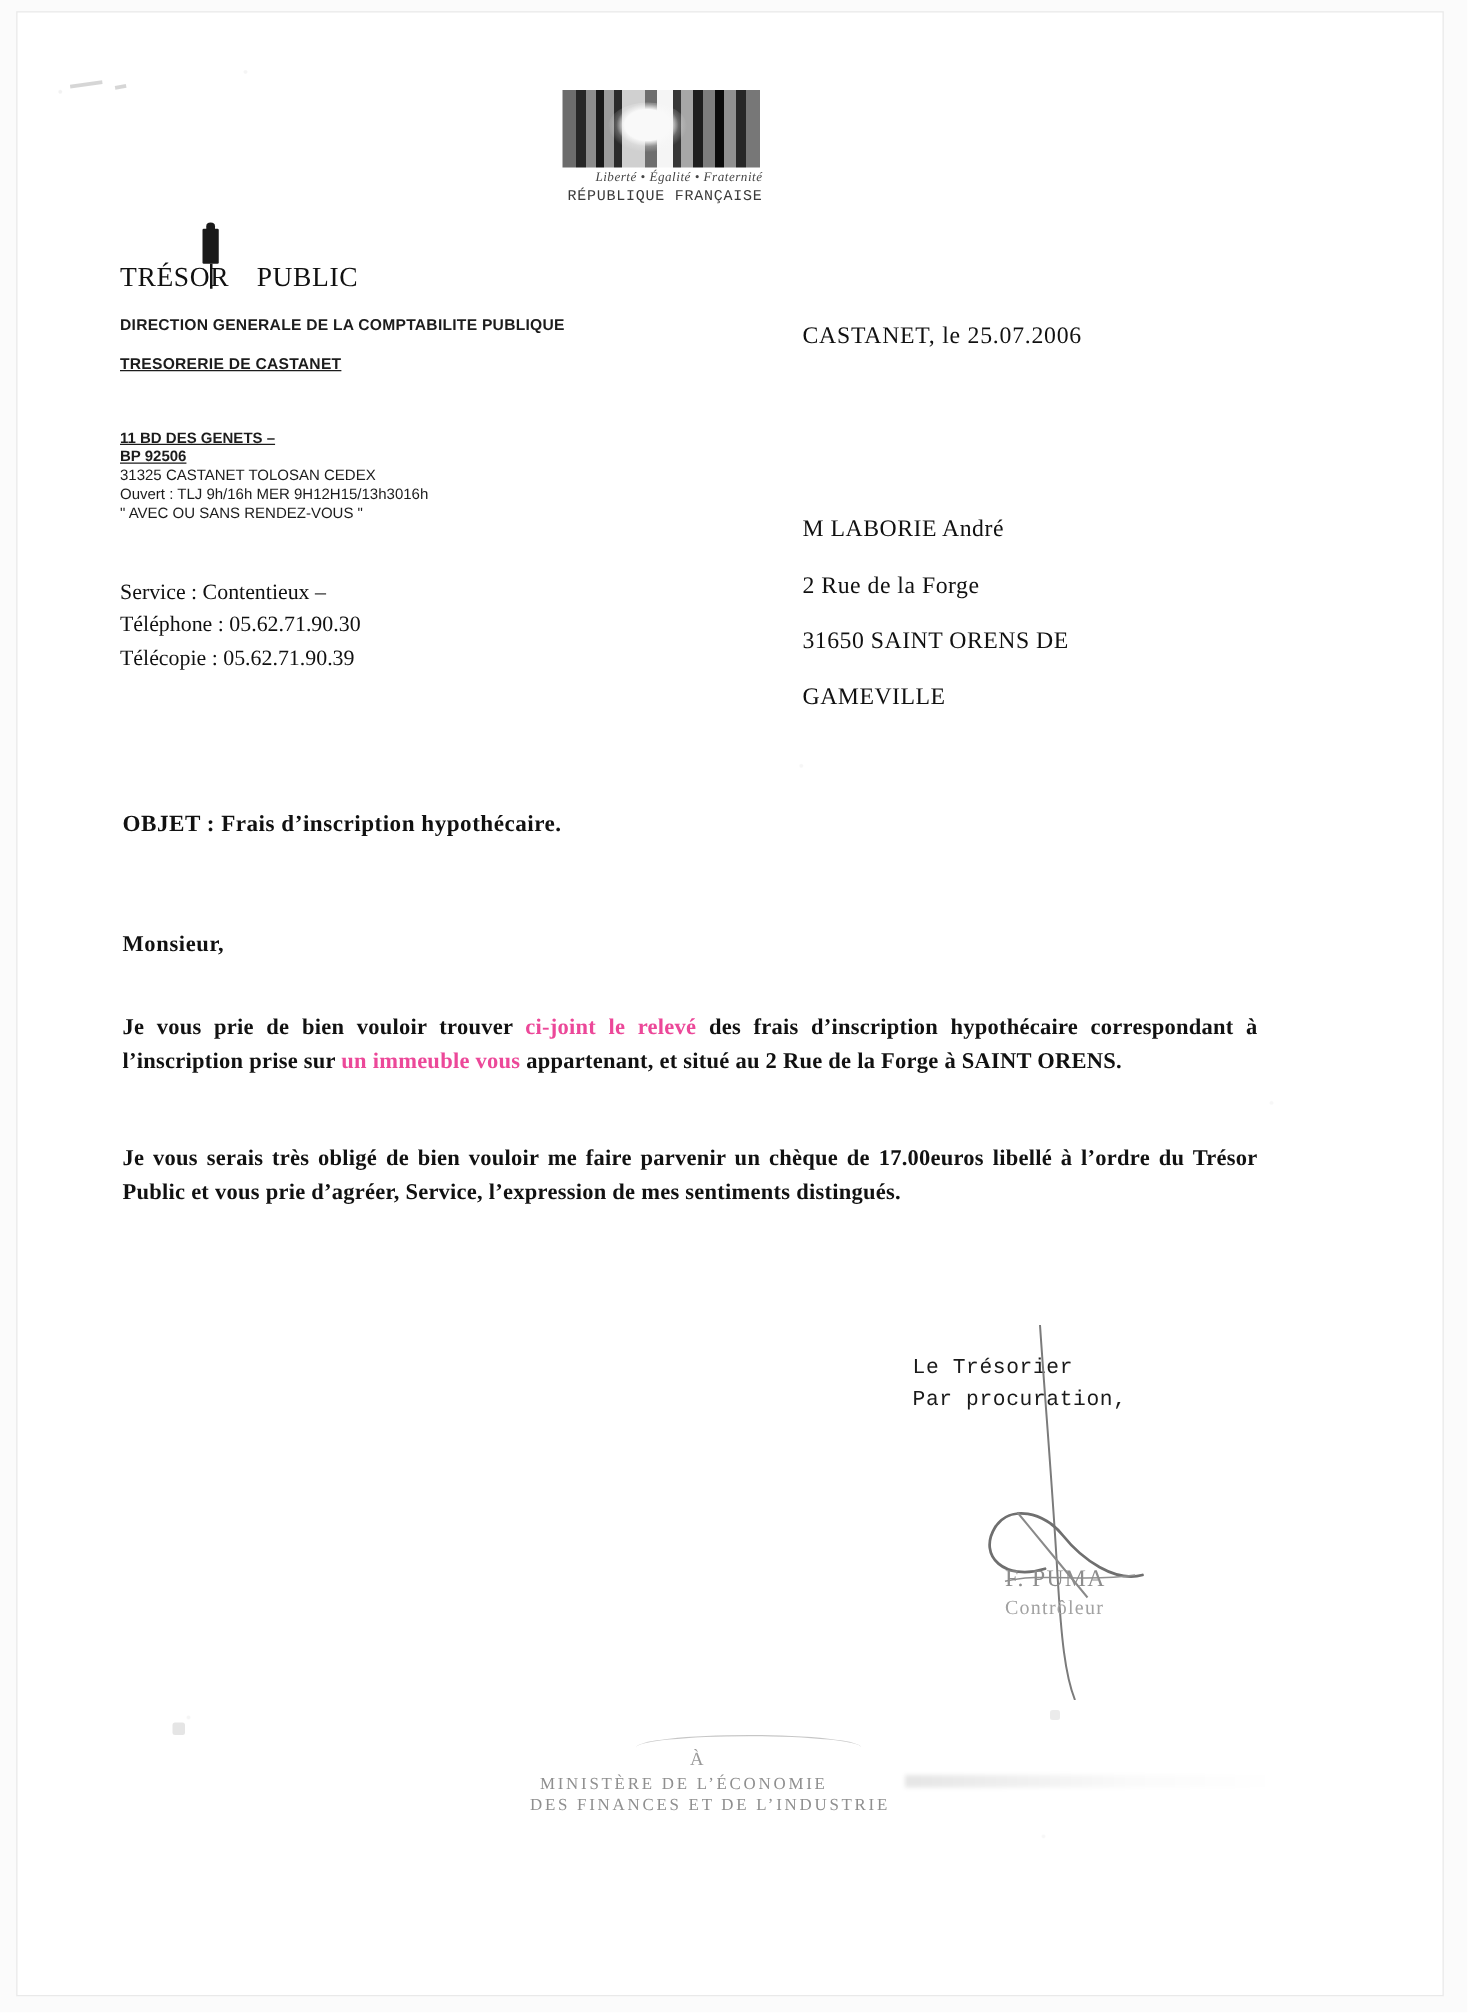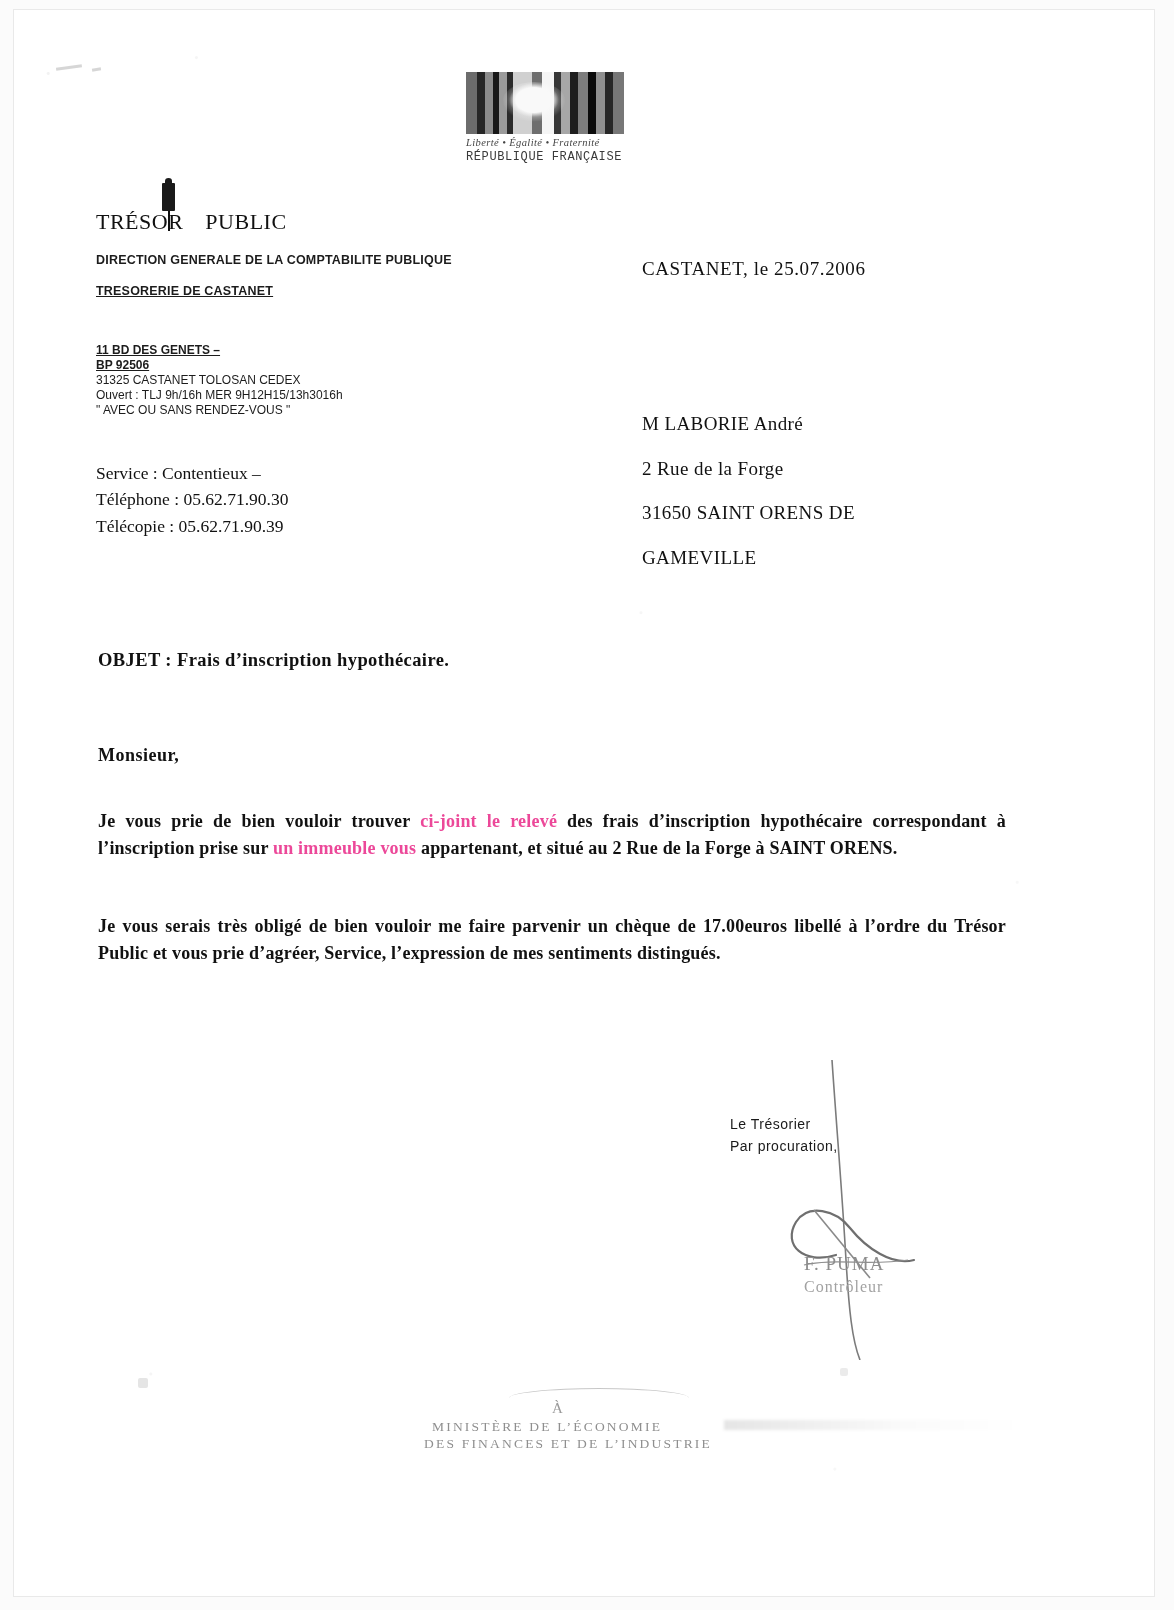--- a/index.html
+++ b/index.html
@@ -45,24 +45,24 @@
       radial-gradient(circle at 16% 3%, rgba(0,0,0,0.04) 0 1px, transparent 2px),
       radial-gradient(circle at 55% 38%, rgba(0,0,0,0.035) 0 1px, transparent 2px),
       radial-gradient(circle at 12% 86%, rgba(0,0,0,0.04) 0 1px, transparent 2px),
       radial-gradient(circle at 72% 92%, rgba(0,0,0,0.03) 0 1px, transparent 2px),
       radial-gradient(circle at 88% 55%, rgba(0,0,0,0.03) 0 1px, transparent 2px);
   }
 
   
   .emblem {
     position: absolute;
-    left: 452px;
+    left: 436px;
     top: 62px;
     width: 160px;
-    text-align: left;
+    text-align: right;
   }
   .emblem-art {
     width: 158px;
     height: 62px;
     background:
       linear-gradient(90deg,
         #6d6d6d 0 7%,
         #2a2a2a 7% 12%,
         #8a8a8a 12% 17%,
         #1d1d1d 17% 21%,
@@ -246,23 +246,23 @@
     color: #111;
   }
   #para1 { top: 798px; }
   #para2 { top: 903px; }
   .faded { color: #ec4899; font-weight: bold; }
 
   
   .sign-block {
     position: absolute;
     left: 716px;
-    top: 1104px;
-    font-family: Liberation Sans, sans-serif;
-    font-size: 14px;
+    top: 1072px;
+    font-family: Liberation Mono, monospace;
+    font-size: 17px;
     line-height: 1.55;
     letter-spacing: 0.5px;
     color: #1a1a1a;
   }
   .signature {
     position: absolute;
     left: 760px;
     top: 1050px;
     width: 240px;
     height: 300px;

